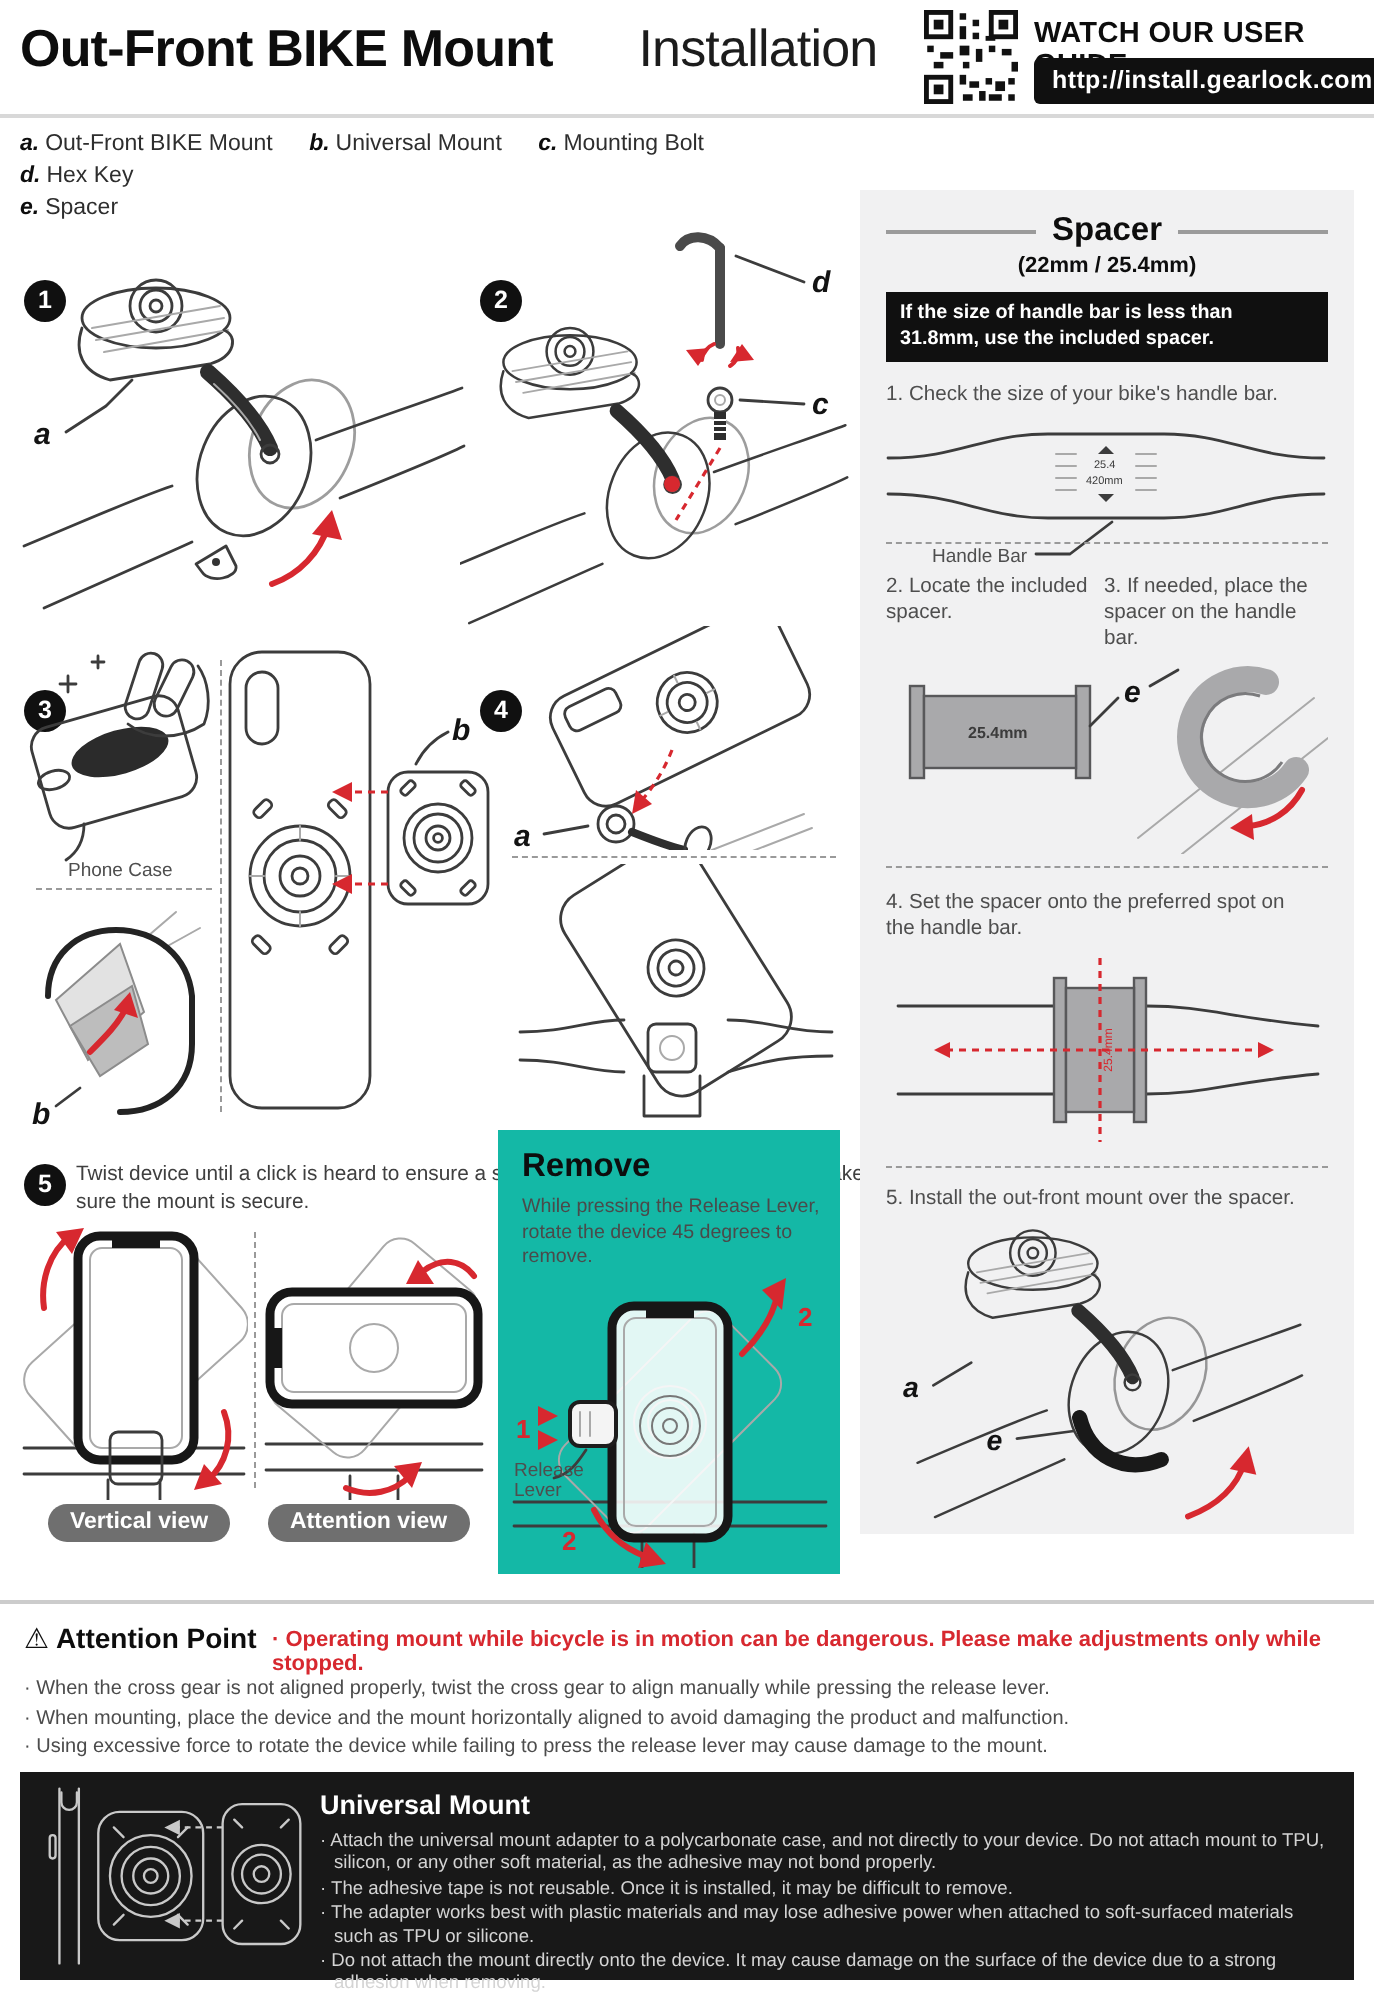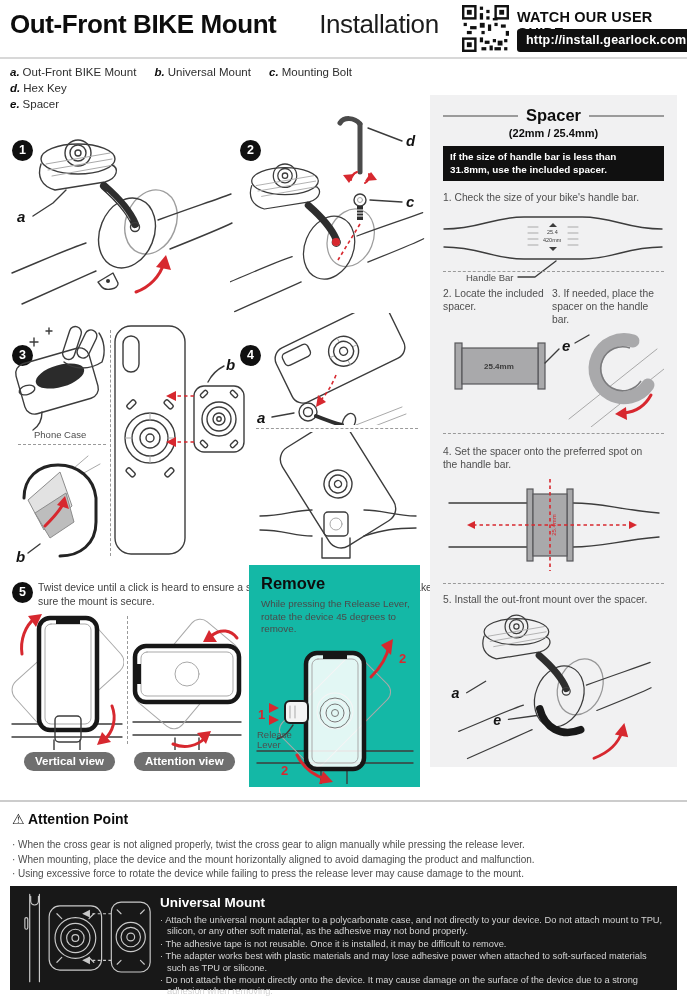--- a/index.html
+++ b/index.html
@@ -446,20 +446,21 @@
       <path class="redln" stroke-width="3.5" d="M160,155 C176,149 186,139 190,126"></path>
       <polygon class="redf" points="192,118 182,130 196,133"></polygon>
     </svg>
   </div>
 
   <div class="abs att-div"></div>
   <div class="abs att-title">
     <span>⚠</span>
     <span>Attention Point</span>
   </div>
+  <div class="abs att-warn">· Operating mount while bicycle is in motion can be dangerous. Please make adjustments only while stopped.</div>
   <div class="abs att-bullets">
     <div class="hang">· When the cross gear is not aligned properly, twist the cross gear to align manually while pressing the release lever.</div>
     <div class="hang">· When mounting, place the device and the mount horizontally aligned to avoid damaging the product and malfunction.</div>
     <div class="hang">· Using excessive force to rotate the device while failing to press the release lever may cause damage to the mount.</div>
   </div>
 
   <div class="abs uni-box">
     <svg class="abs" style="left:10px;top:3px" width="136" height="98" viewBox="0 0 140 98">
       <path class="wln" d="M10,4 V94 M20,4 V94"></path>
       <path class="wln" d="M11,6 v5 a4,4 0 0 0 8,0 v-5"></path>

